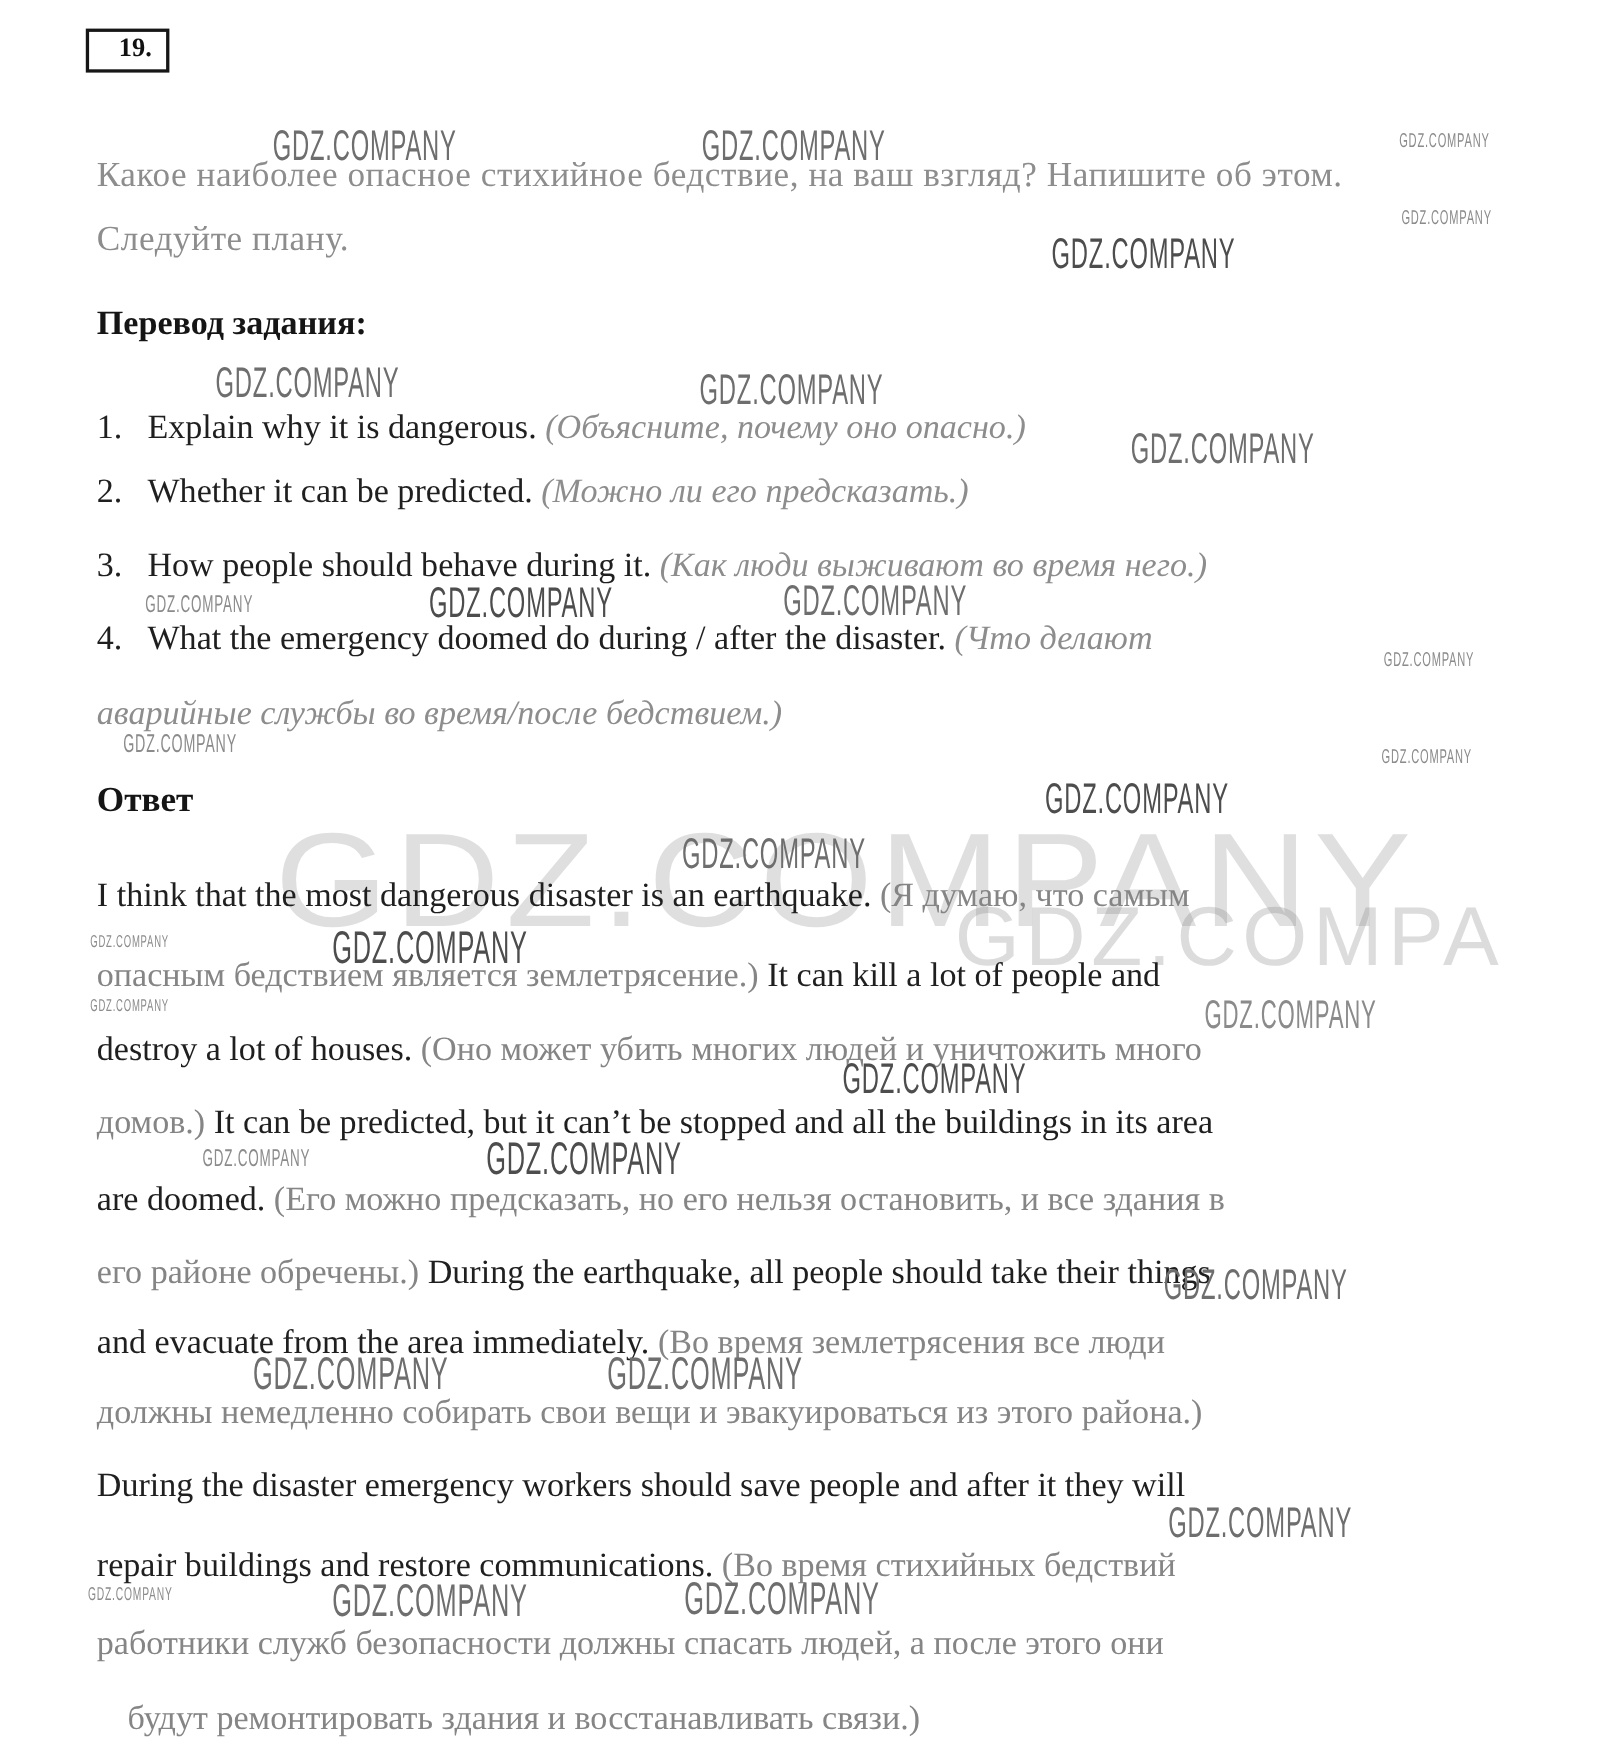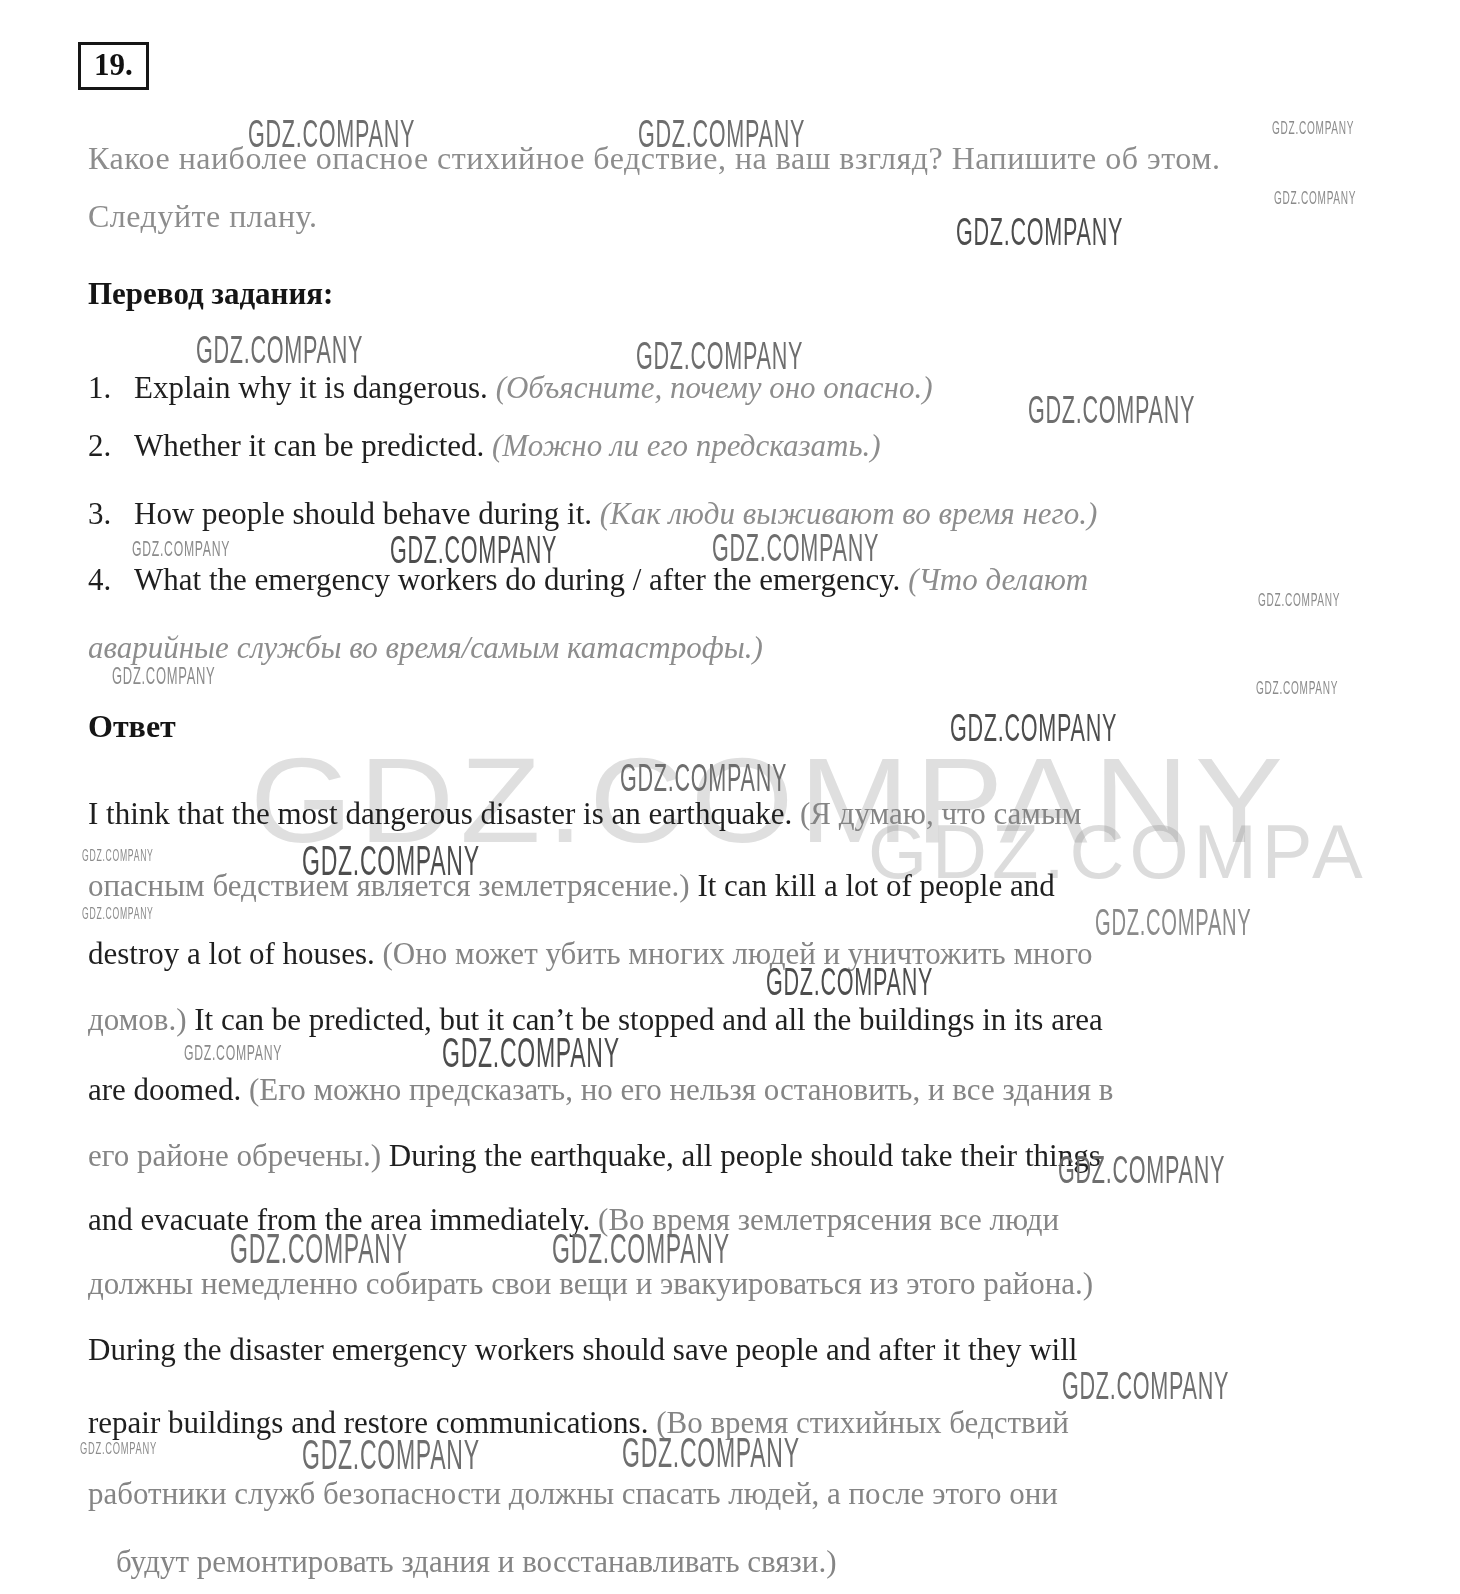--- a/index.html
+++ b/index.html
@@ -2,23 +2,23 @@
 <html><head>
 <meta charset="utf-8">
 <style>
   html,body { margin:0; padding:0; background:#ffffff; }
   .page {
     position:relative; width:1460px; height:1594px; background:#ffffff;
     font-family:"Liberation Serif", serif; overflow:hidden;
   }
   .abs { position:absolute; white-space:nowrap; }
   .num-box {
-    position:absolute; left:78px; top:42px;
-    border:3px solid #161616; padding:1px 13px 4px 13px;
-    font-weight:bold; font-size:31px; color:#111; line-height:1.2;
+    position:absolute; left:78px; top:26px;
+    border:3px solid #161616; padding:1px 13px 4px 27px;
+    font-weight:bold; font-size:24px; color:#111; line-height:1.2;
   }
   .task-line { font-size:32px; color:#8d8d8d; letter-spacing:0.5px; left:88px; }
   .heading { font-weight:bold; font-size:31px; color:#151515; left:88px; }
   .body-line { font-size:31px; color:#1f1f1f; left:88px; }
   .en { color:#1f1f1f; }
   .ru { color:#858585; }
   .plan-line { font-size:31px; color:#1f1f1f; left:88px; }
   .plan-num { display:inline-block; width:46px; }
   .plan-ru { font-style:italic; color:#8d8d8d; }
   .wm {
@@ -57,22 +57,22 @@
 
   <div class="abs task-line" style="top:140px;">Какое наиболее опасное стихийное бедствие, на ваш взгляд? Напишите об этом.</div>
   <div class="abs task-line" style="top:198px;">Следуйте плану.</div>
 
   <div class="abs heading" style="top:276px;">Перевод задания:</div>
 
   <div id="plan-list">
       <div class="abs plan-line" style="top: 370px;"><span class="plan-num">1.</span><span class="en">Explain why it is dangerous. </span><span class="plan-ru">(Объясните, почему оно опасно.)</span></div>
       <div class="abs plan-line" style="top: 428px;"><span class="plan-num">2.</span><span class="en">Whether it can be predicted. </span><span class="plan-ru">(Можно ли его предсказать.)</span></div>
       <div class="abs plan-line" style="top: 496px;"><span class="plan-num">3.</span><span class="en">How people should behave during it. </span><span class="plan-ru">(Как люди выживают во время него.)</span></div>
-      <div class="abs plan-line" style="top: 562px;"><span class="plan-num">4.</span><span class="en">What the emergency workers do during / after the emergency. </span><span class="plan-ru">(Что делают</span></div>
-      <div class="abs plan-line plan-ru" style="top: 630px;">аварийные службы во время/самым катастрофы.)</div>
+      <div class="abs plan-line" style="top: 562px;"><span class="plan-num">4.</span><span class="en">What the emergency doomed do during / after the disaster. </span><span class="plan-ru">(Что делают</span></div>
+      <div class="abs plan-line plan-ru" style="top: 630px;">аварийные службы во время/после бедствием.)</div>
     </div>
 
   <div class="abs heading" style="top:708px; font-size:32px;">Ответ</div>
 
   <div id="answer-body">
       <div class="abs body-line" style="top: 796px;"><span class="en">I think that the most dangerous disaster is an earthquake. </span><span class="ru">(Я думаю, что самым</span></div>
       <div class="abs body-line" style="top: 868px;"><span class="ru">опасным бедствием является землетрясение.) </span><span class="en">It can kill a lot of people and</span></div>
       <div class="abs body-line" style="top: 936px;"><span class="en">destroy a lot of houses. </span><span class="ru">(Оно может убить многих людей и уничтожить много</span></div>
       <div class="abs body-line" style="top: 1002px;"><span class="ru">домов.) </span><span class="en">It can be predicted, but it can’t be stopped and all the buildings in its area</span></div>
       <div class="abs body-line" style="top: 1072px;"><span class="en">are doomed. </span><span class="ru">(Его можно предсказать, но его нельзя остановить, и все здания в</span></div>

